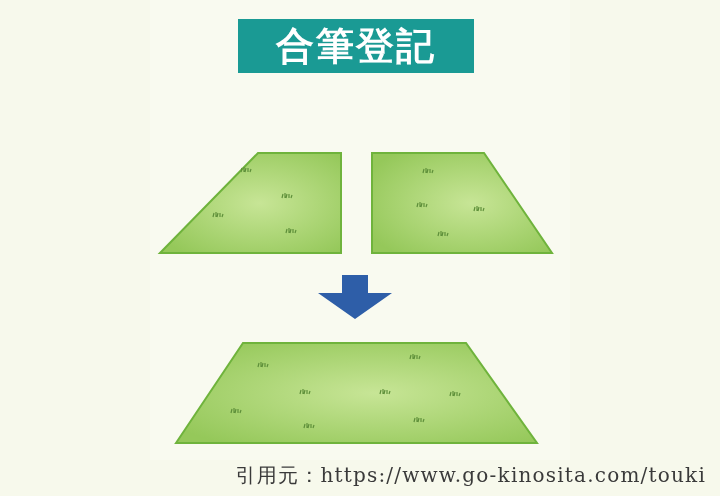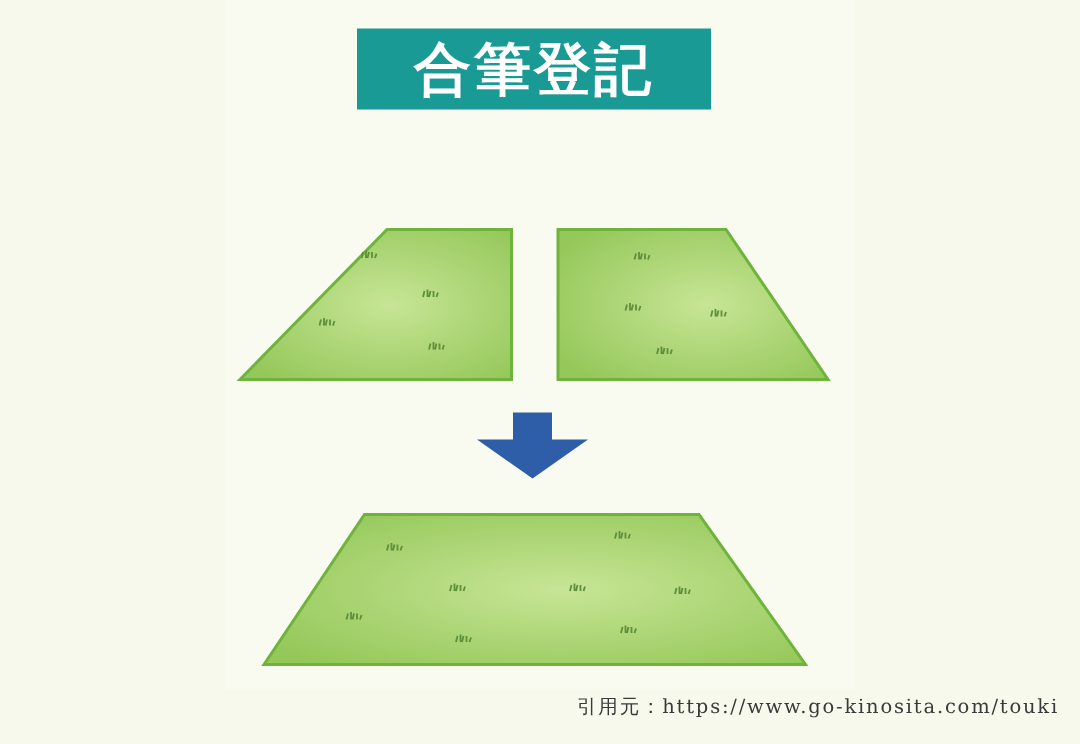--- a/index.html
+++ b/index.html
@@ -14,21 +14,21 @@
     background: #f9faf0;
   }
   .title-box {
     position: absolute; left: 238px; top: 19px; width: 236px; height: 54px;
     display: flex; align-items: center; justify-content: center;
     color: #ffffff; font-size: 38px; font-weight: bold; letter-spacing: 2px; text-align: right;
   }
   svg.fig { position: absolute; left: 0; top: 0; }
   .caption {
     position: absolute; right: 14px; top: 462px;
-    font-family: "DejaVu Serif", serif; font-size: 13px;
+    font-family: "DejaVu Serif", serif; font-size: 20px;
     color: #3a3a3a; letter-spacing: 1.2px; white-space: nowrap;
   }
 </style>
 </head>
 <body>
 
 <div class="panel"></div>
 
 <svg class="fig" width="720" height="496" viewBox="0 0 720 496">
   <defs>

